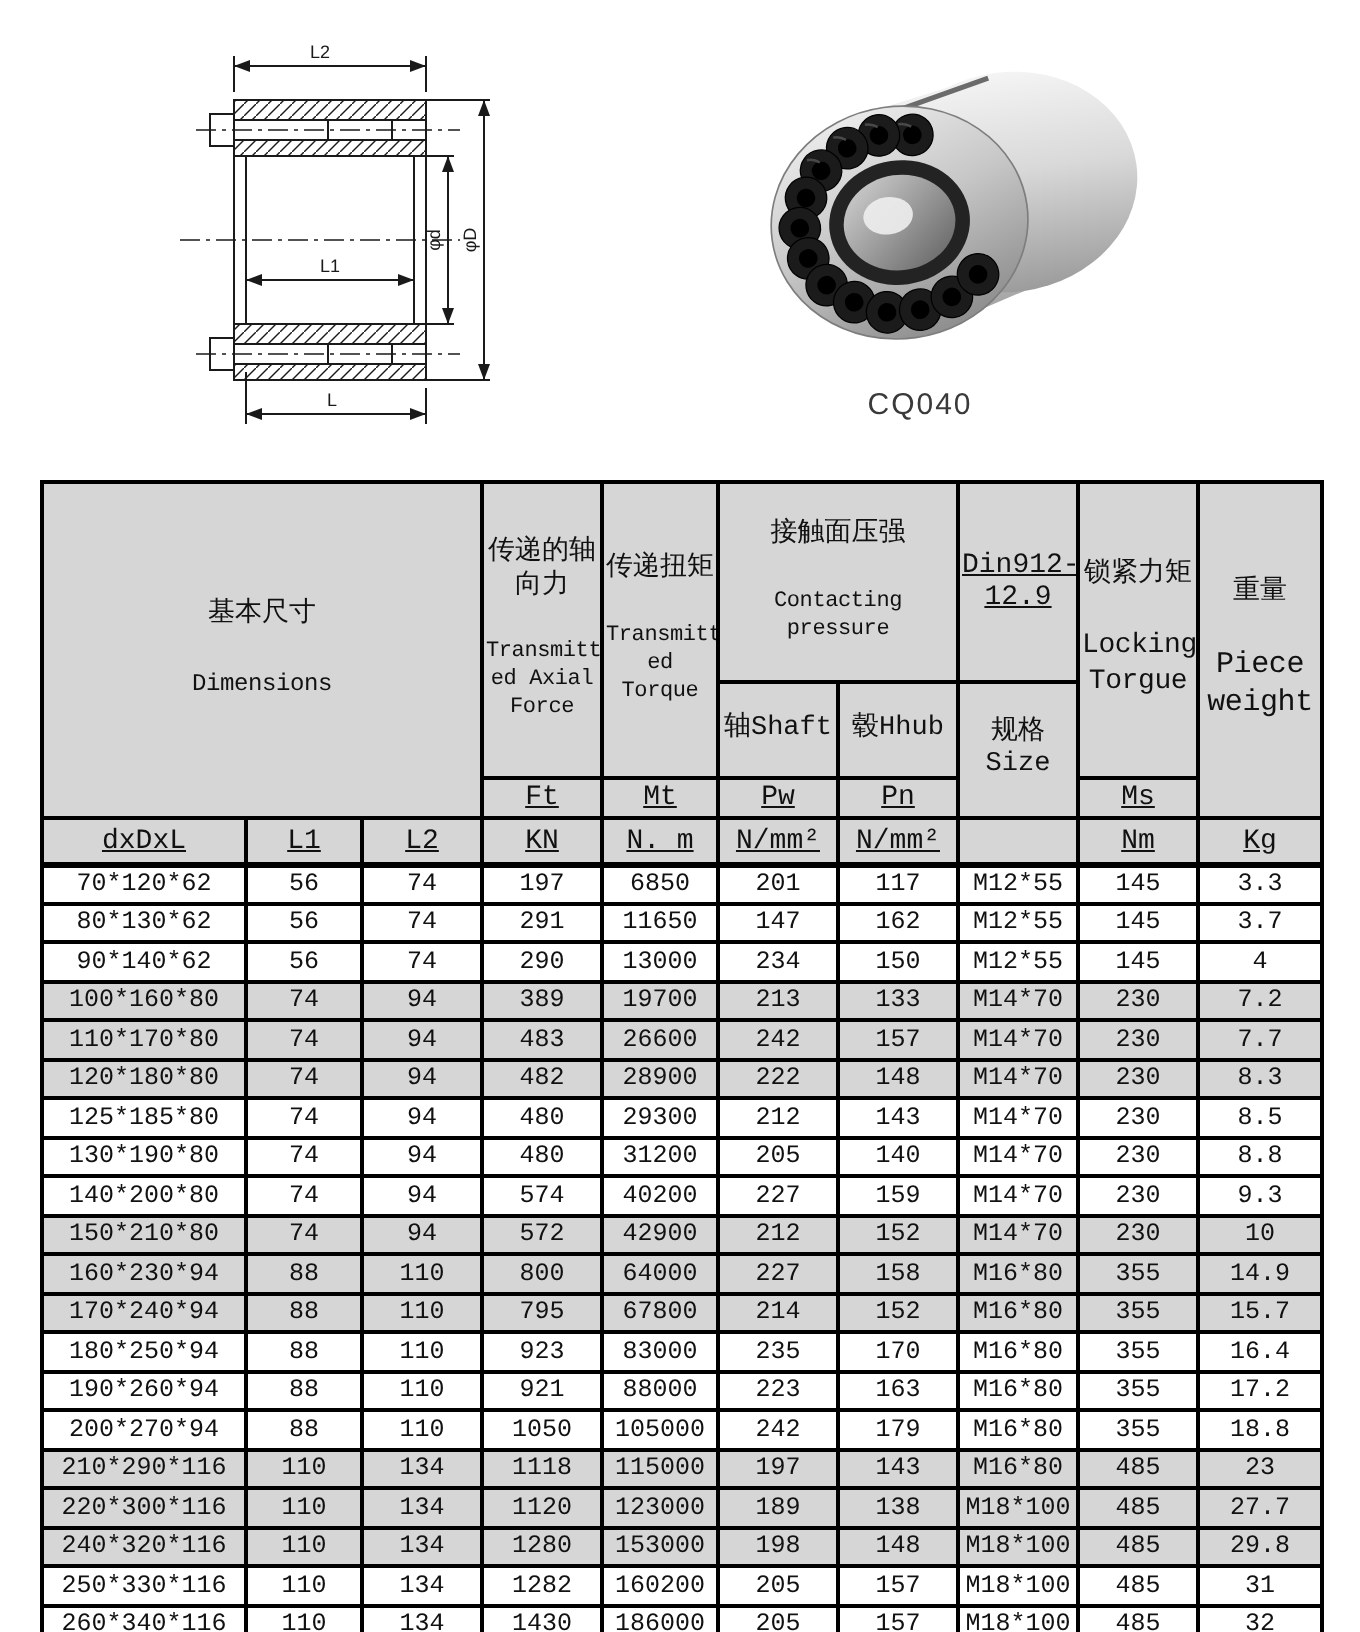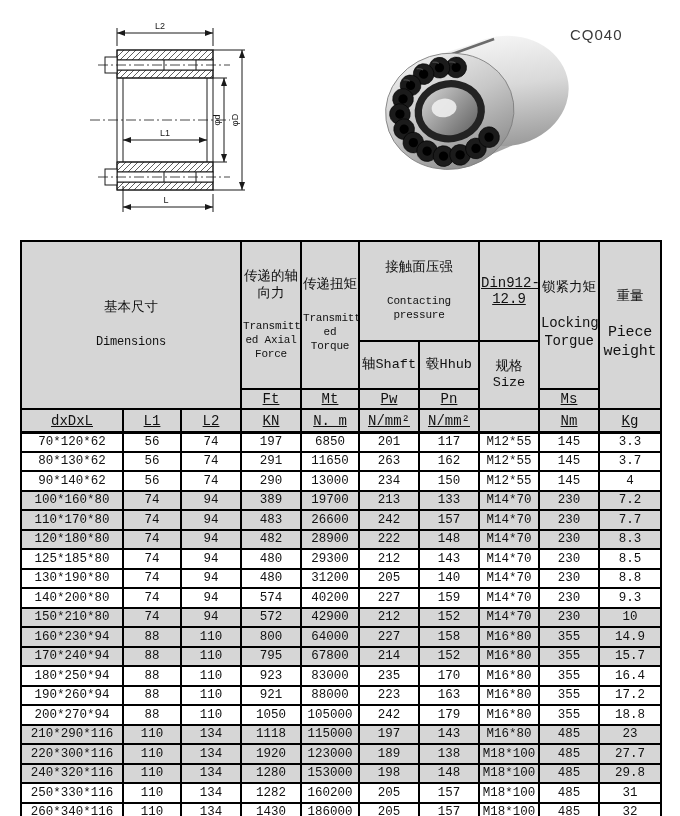--- a/index.html
+++ b/index.html
@@ -16,21 +16,21 @@
     font-family:"Liberation Mono","DejaVu Sans Mono",monospace;
     color:#111;
   }
   .page{width:680px;height:816px;position:relative;background:var(--page-bg);}
 
   
   .top-section{
     height:236px;display:flex;align-items:flex-start;
   }
   .drawing-wrap{margin:16px 0 0 14px;}
-  .photo-wrap{margin:22px 0 0 56px;display:flex;flex-direction:row;}
+  .photo-wrap{margin:22px 0 0 56px;display:flex;flex-direction:column;align-items:center;}
   .photo-caption{
     font-family:"Liberation Sans","DejaVu Sans",sans-serif;
     font-size:15px;letter-spacing:1px;color:var(--caption-color);
     margin-top:4px;
   }
 
   
   table.spec{
     position:absolute;left:20px;top:240px;width:640px;
     border-collapse:collapse;table-layout:fixed;
@@ -300,21 +300,21 @@
           <td>M12*55</td>
           <td>145</td>
           <td>3.3</td>
         </tr>
         <tr>
           <td>80*130*62</td>
           <td>56</td>
           <td>74</td>
           <td>291</td>
           <td>11650</td>
-          <td>263</td>
+          <td>147</td>
           <td>162</td>
           <td>M12*55</td>
           <td>145</td>
           <td>3.7</td>
         </tr>
         <tr>
           <td>90*140*62</td>
           <td>56</td>
           <td>74</td>
           <td>290</td>
@@ -478,21 +478,21 @@
           <td>197</td>
           <td>143</td>
           <td>M16*80</td>
           <td>485</td>
           <td>23</td>
         </tr>
         <tr class="shaded">
           <td>220*300*116</td>
           <td>110</td>
           <td>134</td>
-          <td>1920</td>
+          <td>1120</td>
           <td>123000</td>
           <td>189</td>
           <td>138</td>
           <td>M18*100</td>
           <td>485</td>
           <td>27.7</td>
         </tr>
         <tr class="shaded">
           <td>240*320*116</td>
           <td>110</td>

